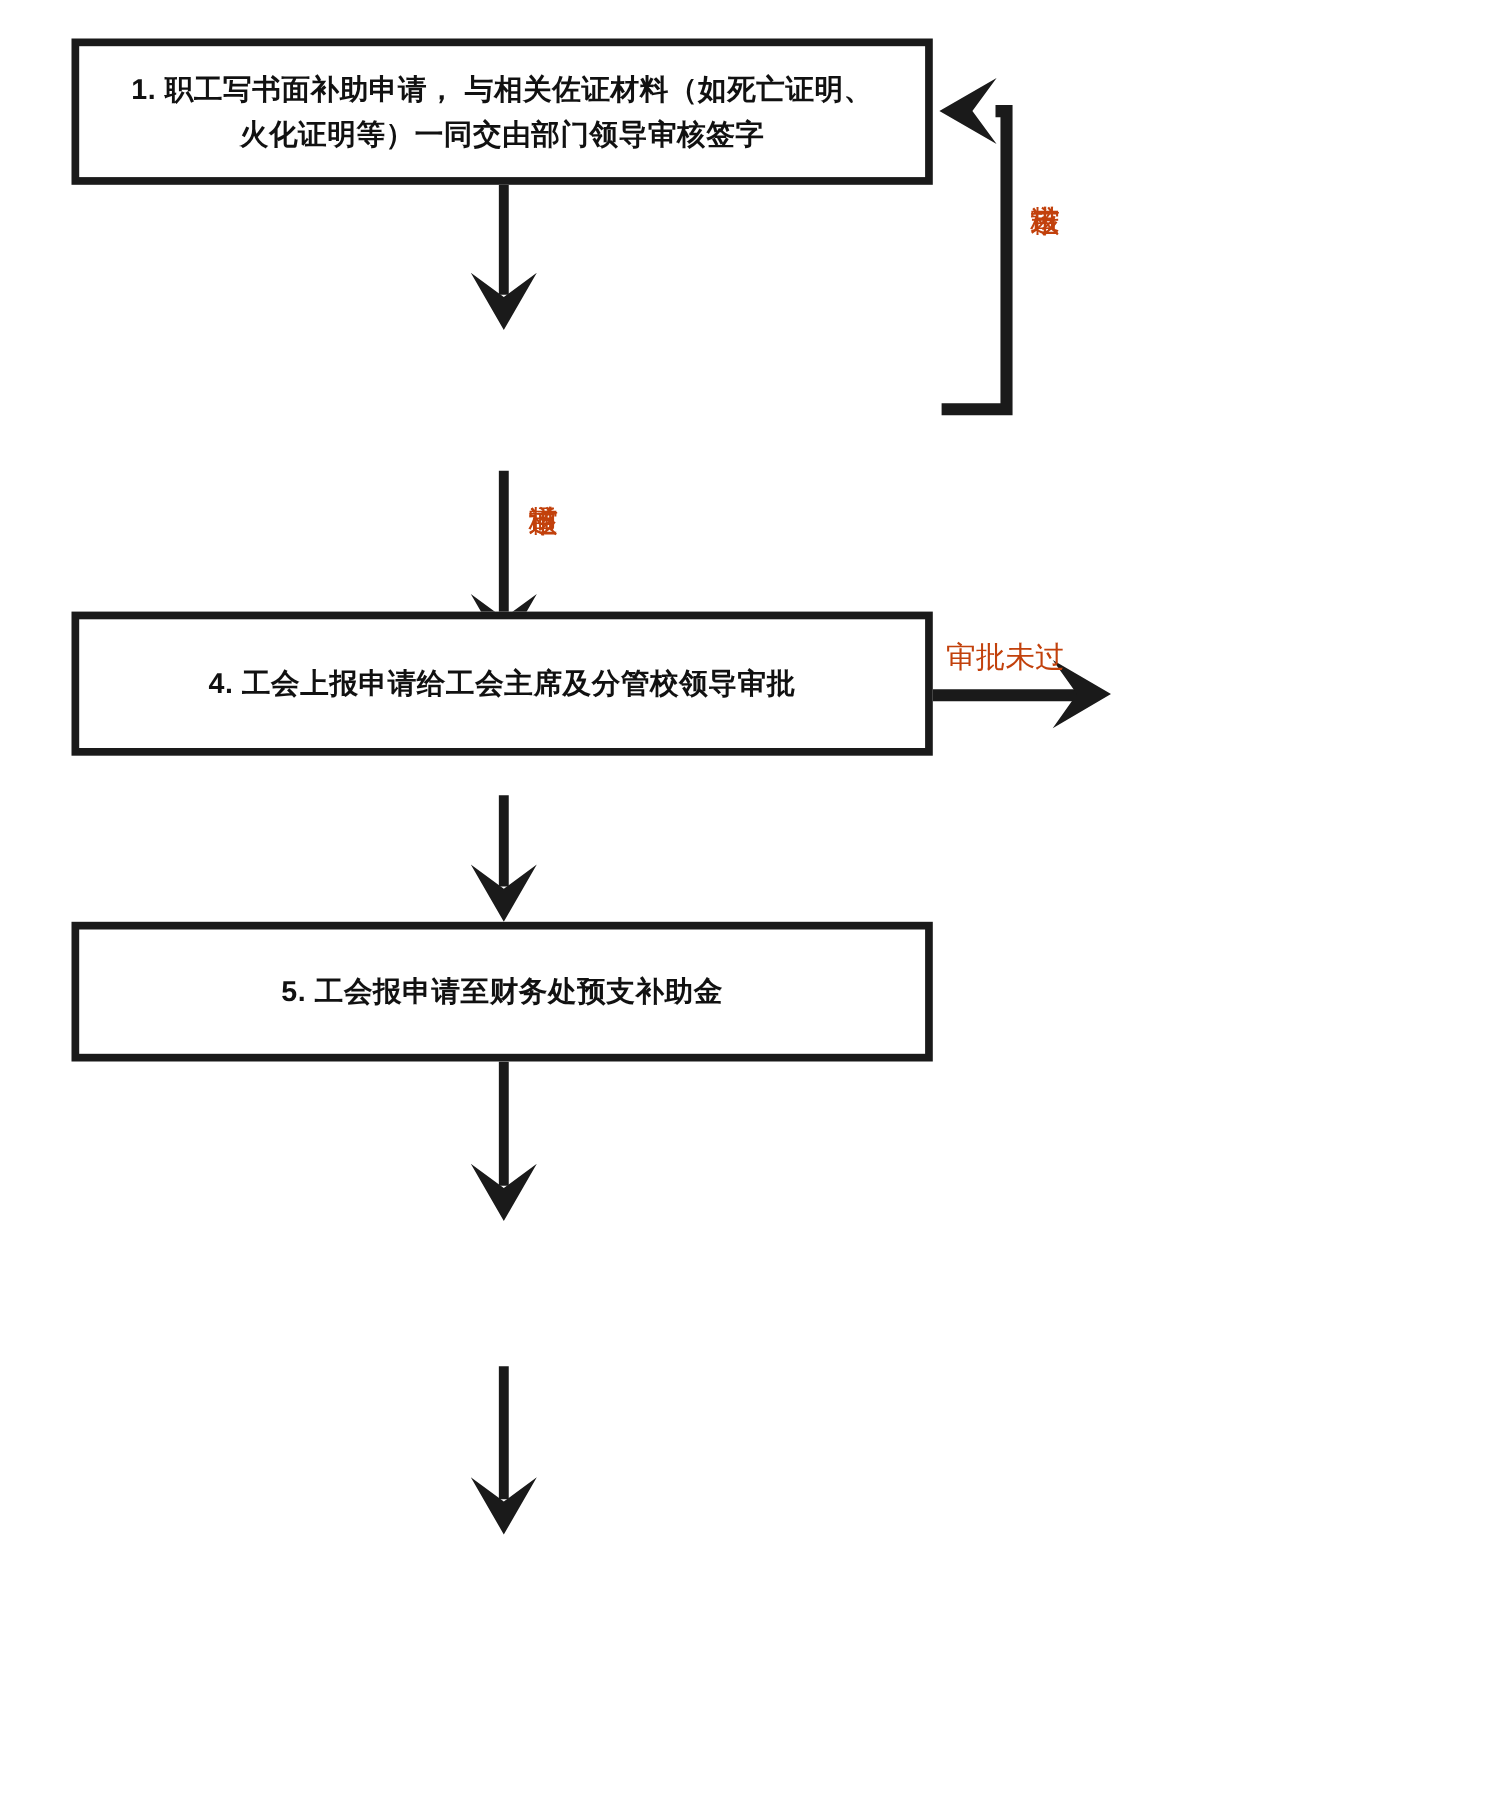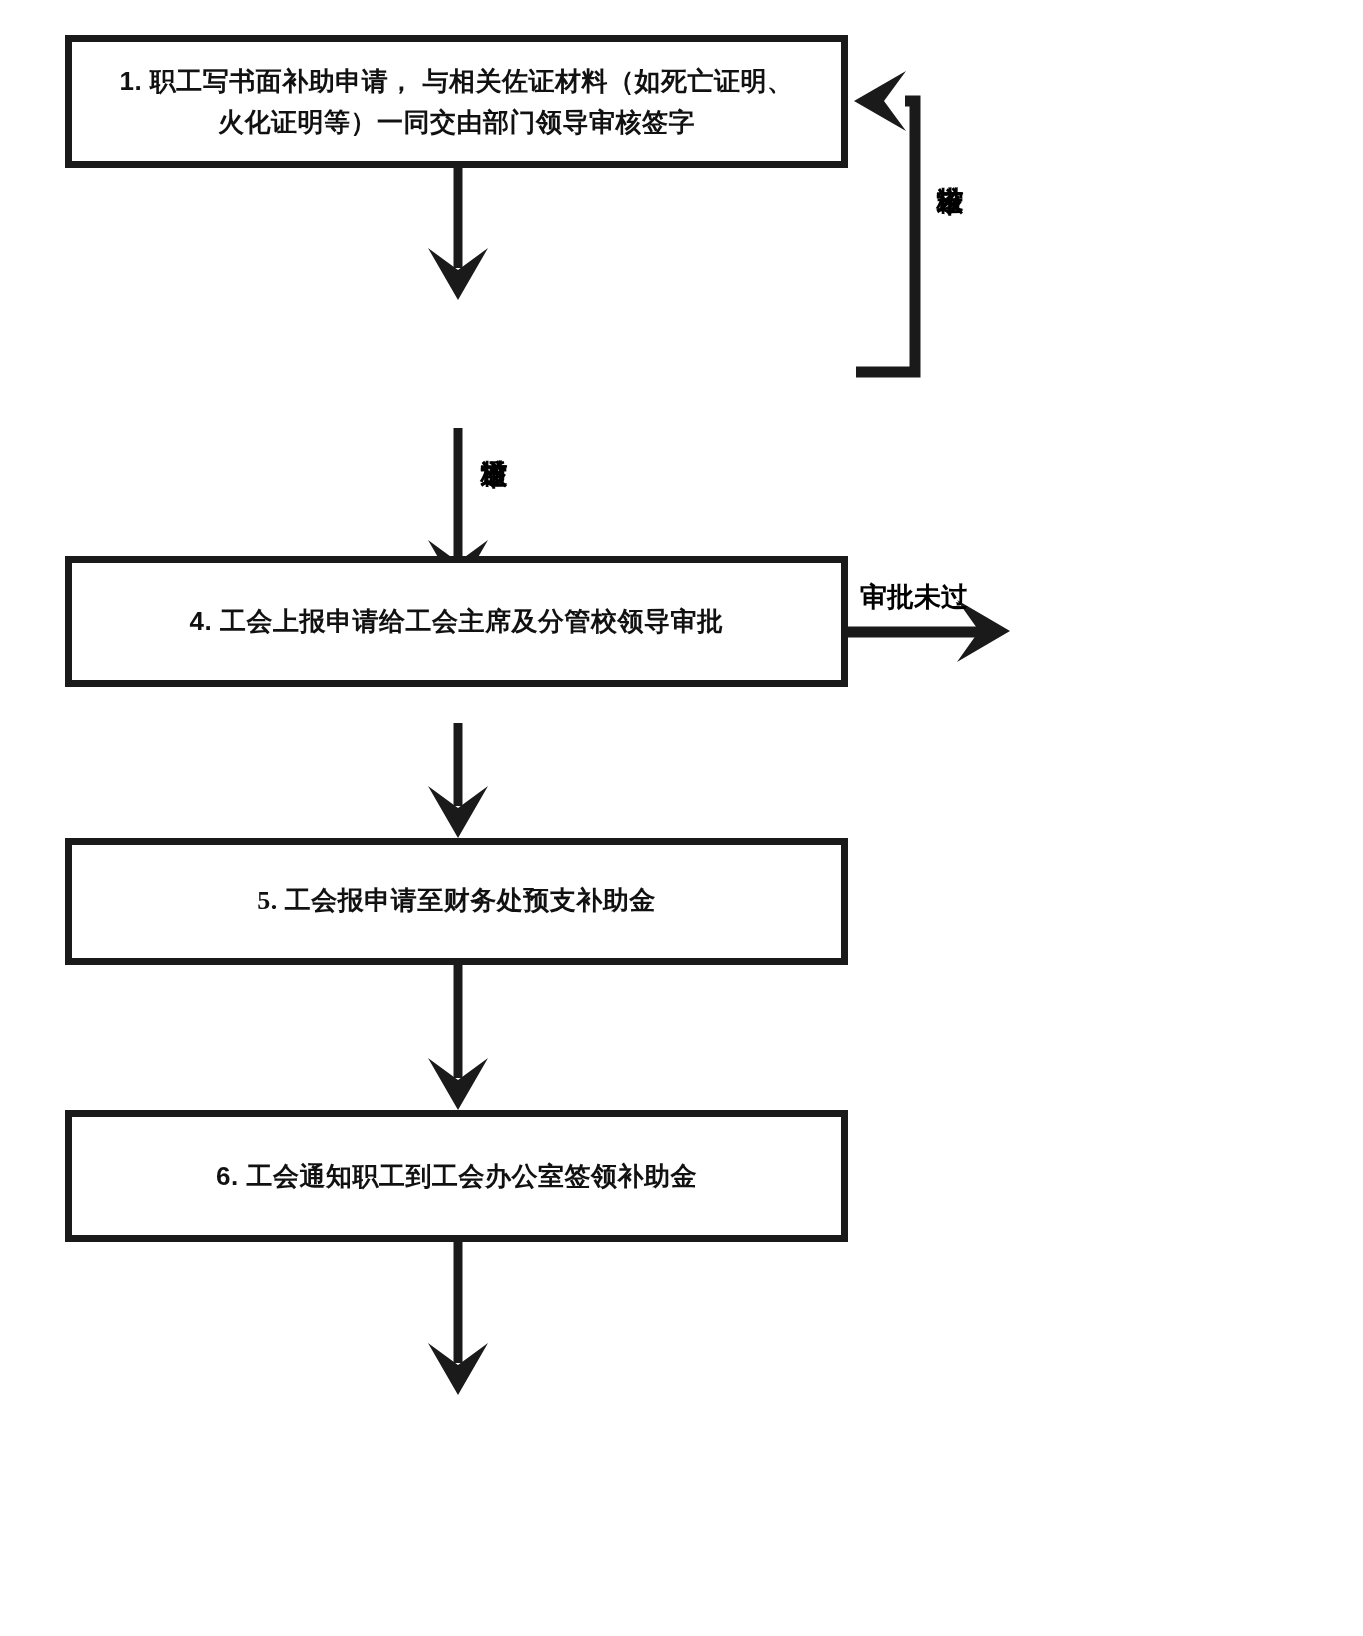--- a/index.html
+++ b/index.html
@@ -37,22 +37,22 @@
   .node.terminal {
     font-weight: normal;
     border-width: 6px;
   }
   .node .txt {
     display: block;
     white-space: pre-line;
   }
   .edge-label {
     position: absolute;
-    color: #000000;
-    font-weight: bold;
+    color: #c2410c;
+    font-weight: normal;
     font-size: 27px;
     line-height: 1.08;
     letter-spacing: 0px;
     white-space: pre-line;
     text-align: center;
   }
   .edge-label.vertical {
     writing-mode: vertical-rl;
     text-orientation: upright;
     line-height: 1.0;
@@ -118,27 +118,24 @@
   <div class="node" style="left:65px; top:35px; width:783px; height:133px;">
     <span class="txt">1. 职工写书面补助申请，  与相关佐证材料（如死亡证明、
 火化证明等）一同交由部门领导审核签字</span>
   </div>
 
 
   <div class="node" style="left:65px; top:556px; width:783px; height:131px;">
     <span class="txt">4. 工会上报申请给工会主席及分管校领导审批</span>
   </div>
 
-  <div class="node" style="left:65px; top:838px; width:783px; height:127px;font-family:Liberation Serif, serif;">
+  <div class="node" style="left:65px; top:838px; width:783px; height:127px;">
     <span class="txt">5. 工会报申请至财务处预支补助金</span>
   </div>
 
-  <div class="node" style="left:65px; top:1110px; width:783px; height:132px;">
-    <span class="txt">6. 工会通知职工到工会办公室签领补助金</span>
-  </div>
 
 
 
   <div class="edge-label vertical" style="left:936px; top:165px;">审核未过</div>
 
   <div class="edge-label vertical" style="left:480px; top:438px;">审核通过</div>
 
   <div class="edge-label" style="left:860px; top:583px;">审批未过</div>
 
 </div>

